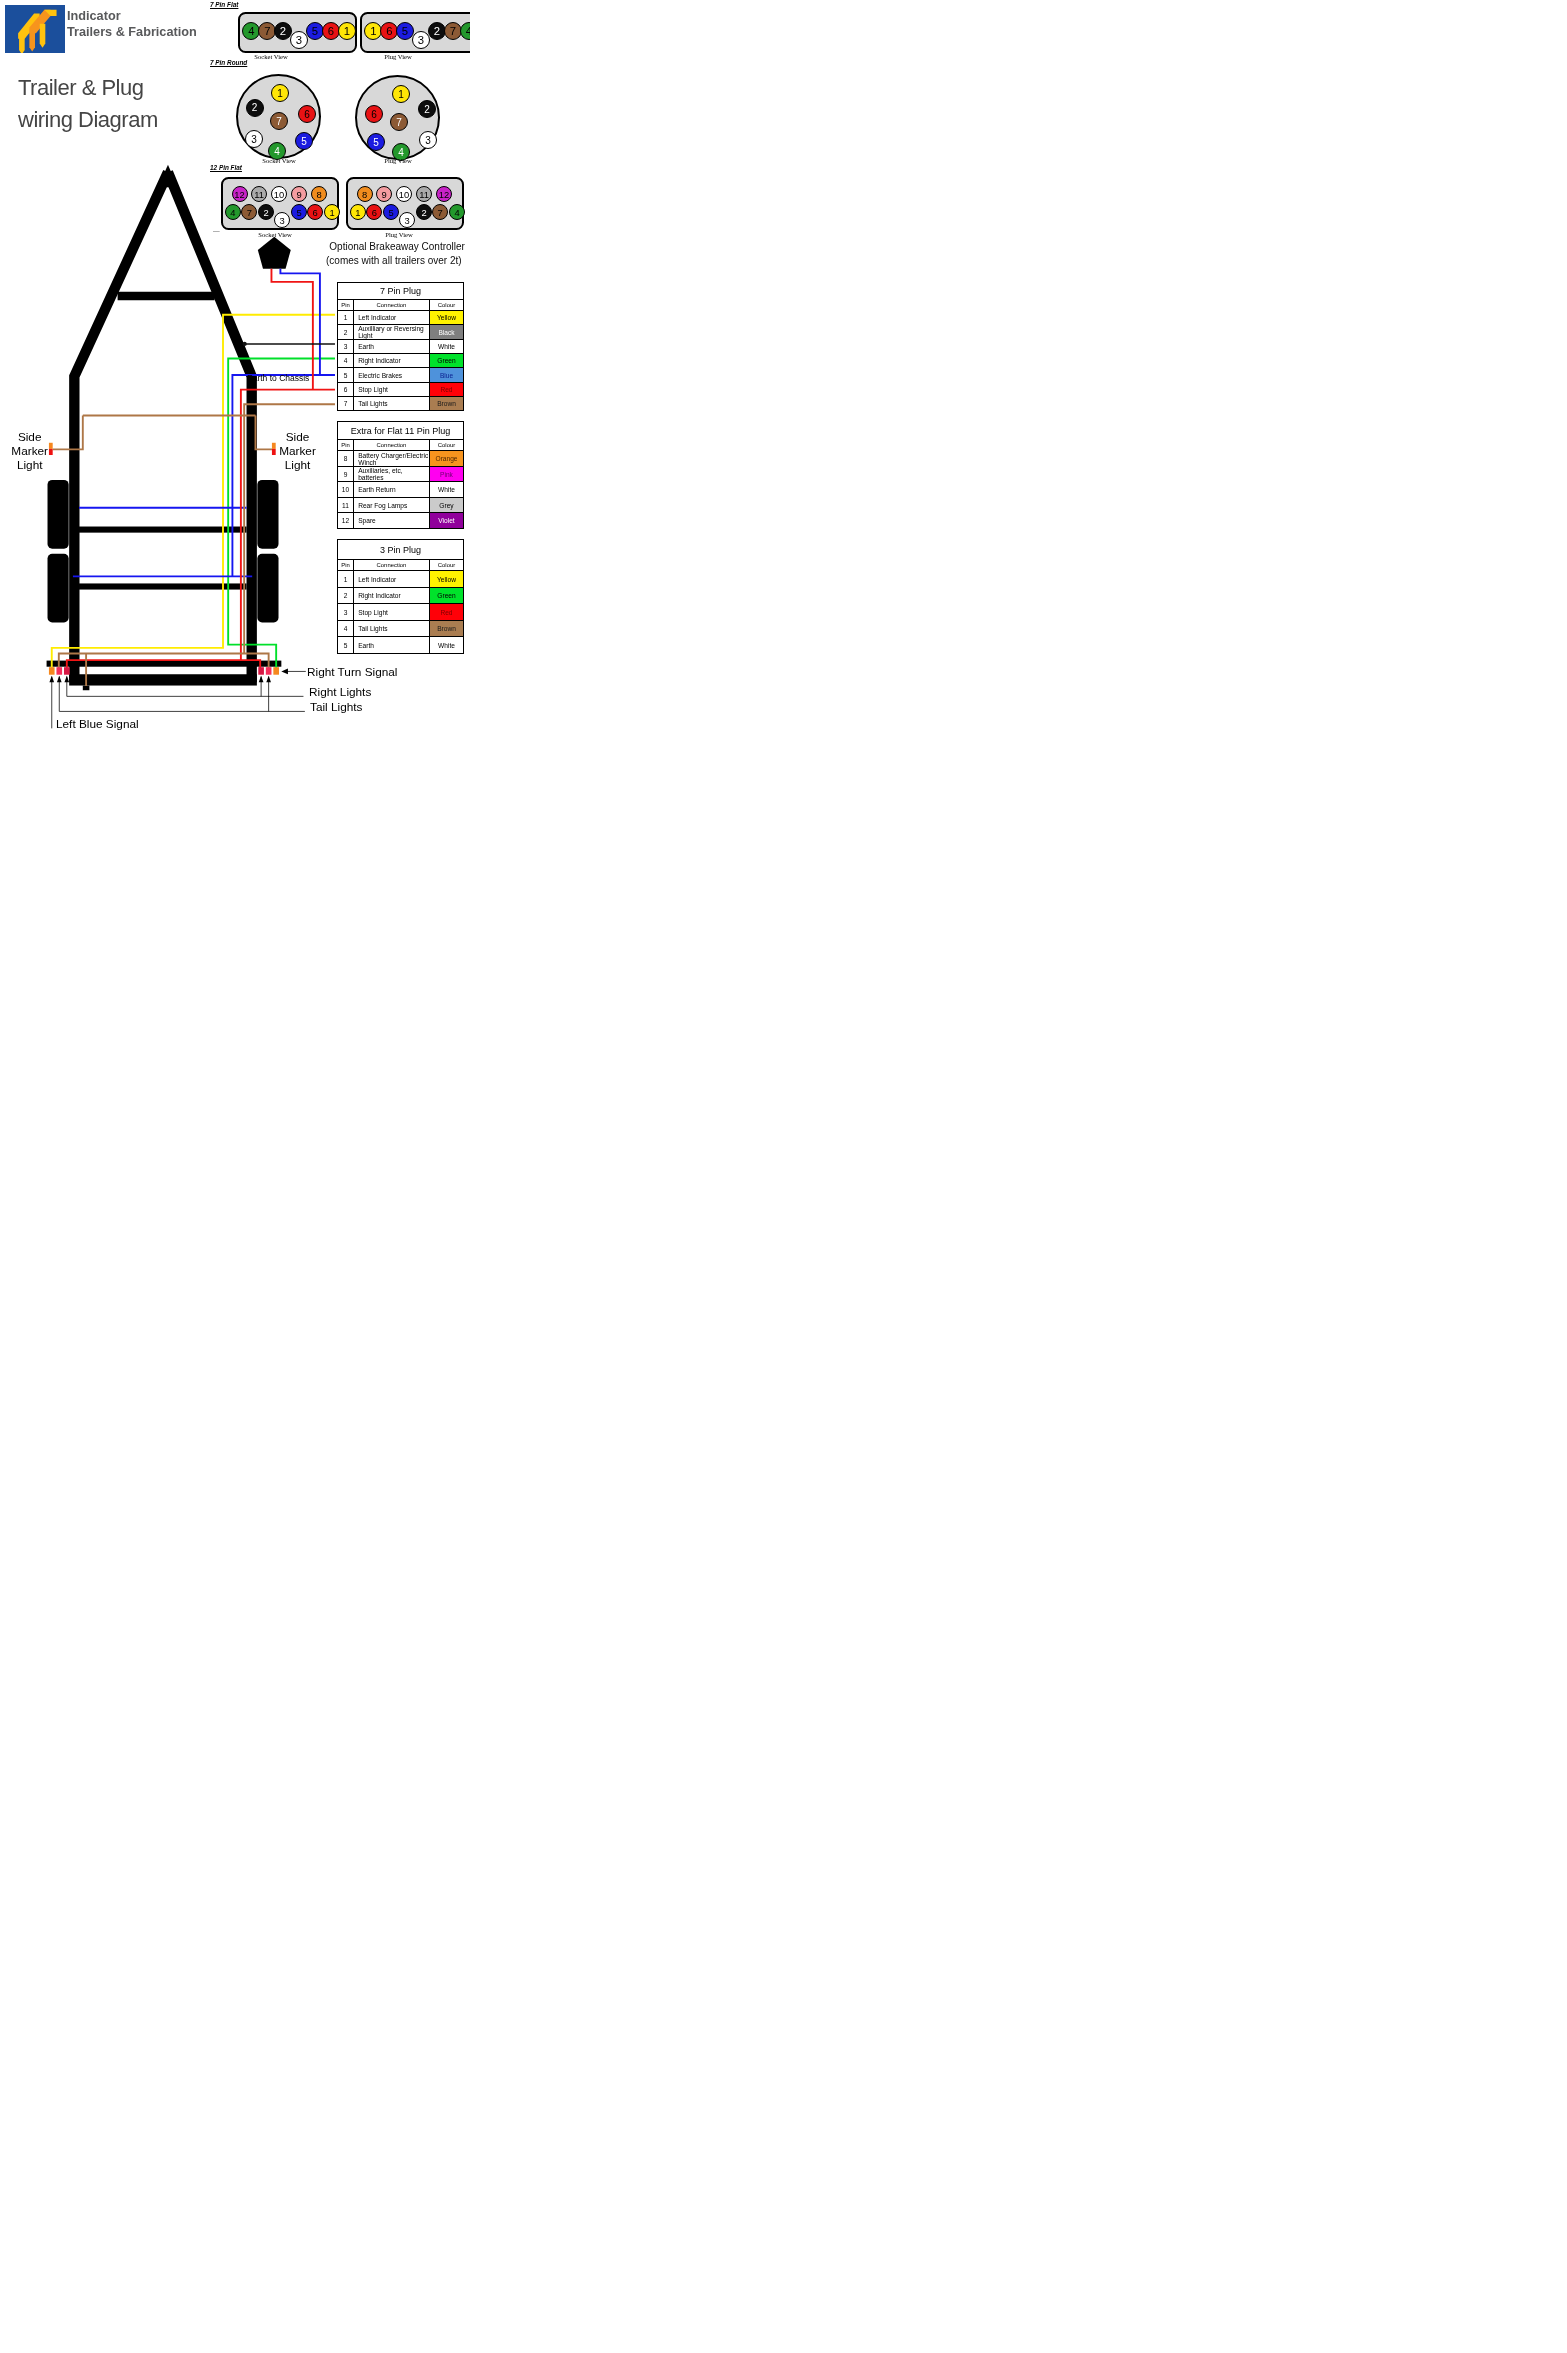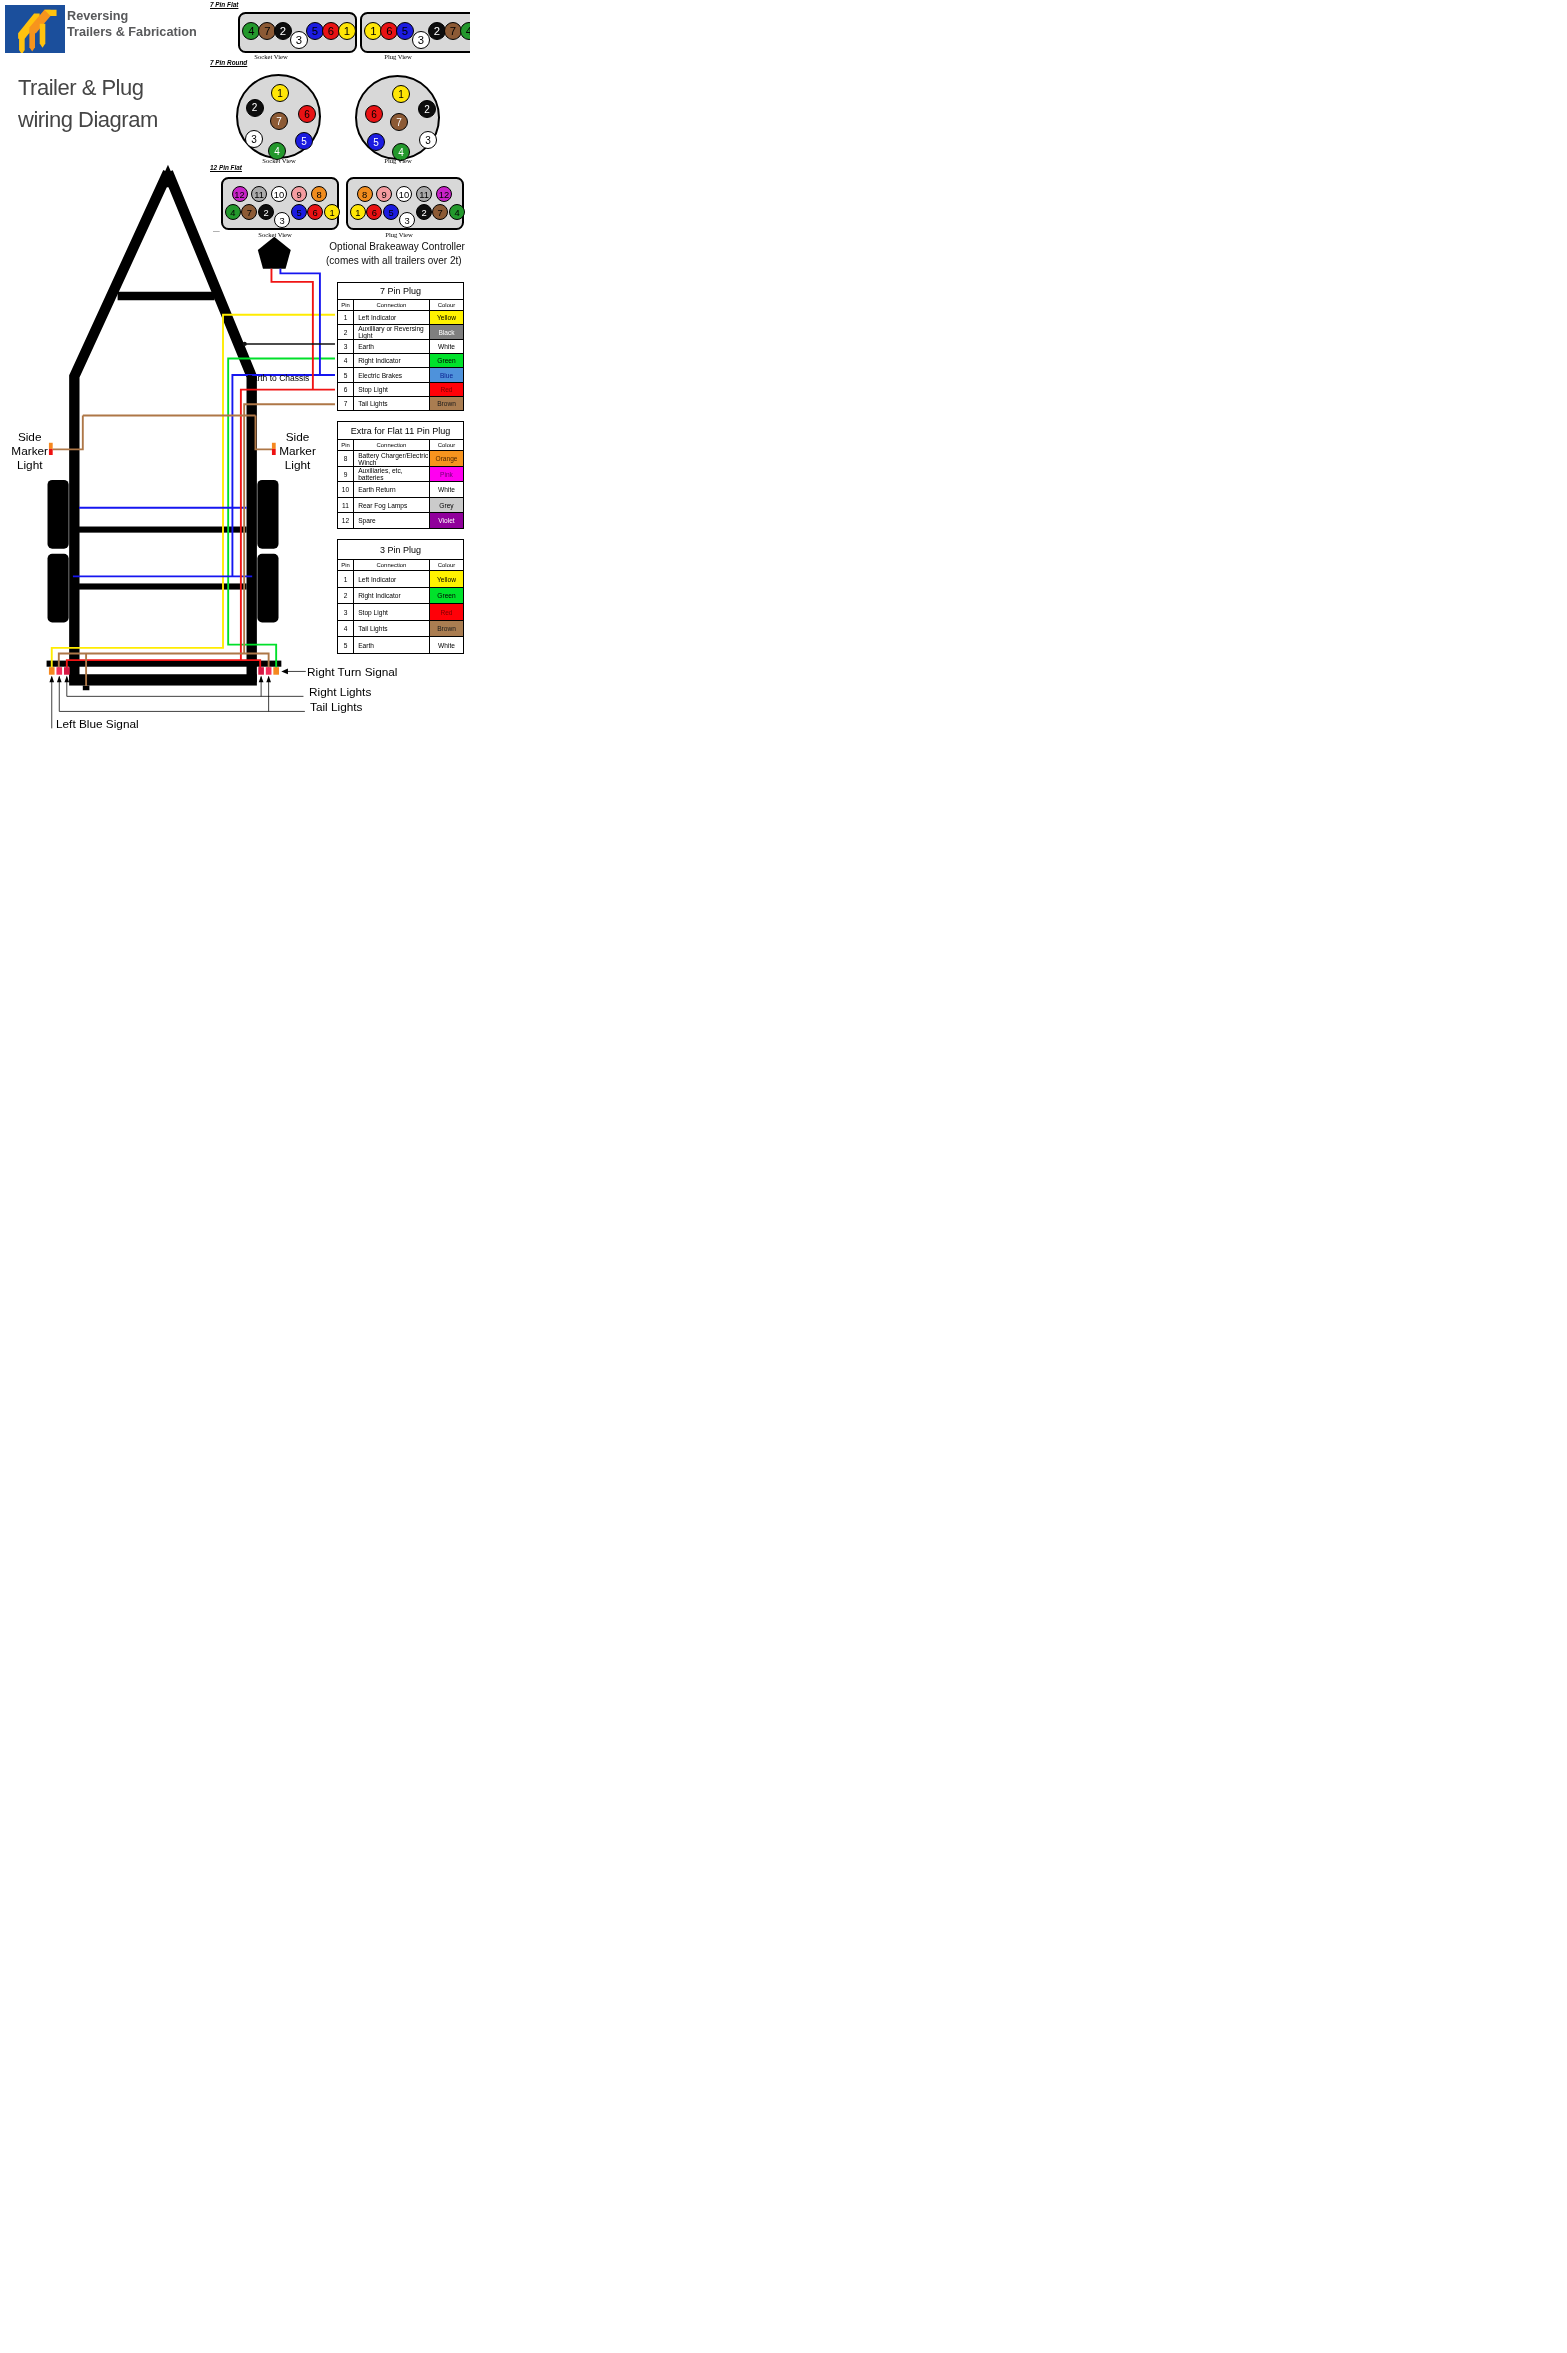--- a/index.html
+++ b/index.html
@@ -116,21 +116,21 @@
   <svg width="60" height="48" viewBox="0 0 128 102">
     <polygon points="28,60 62,18 74,18 74,32 42,72 28,72" fill="#FFC20E"></polygon>
     <polygon points="52,48 84,10 97,10 97,23 66,60 52,60" fill="#F7941D"></polygon>
     <polygon points="84,10 110,10 110,23 97,23" fill="#FFC20E"></polygon>
     <polygon points="30,62 42,62 42,96 36,105 30,96" fill="#FFC20E"></polygon>
     <polygon points="52,52 64,52 64,90 58,99 52,90" fill="#F7941D"></polygon>
     <polygon points="74,40 86,40 86,82 80,91 74,82" fill="#FFC20E"></polygon>
   </svg>
 </div>
 <div class="abs company" style="left:67px;top:9.4px;">
-  <div>Reversing</div>
+  <div>Indicator</div>
   <div>Trailers &amp; Fabrication</div>
 </div>
 <div class="abs main-title" style="left:18px;top:72px;">
   <div>Trailer &amp; Plug</div>
   <div>wiring Diagram</div>
 </div>
 
 <div class="abs section-label" style="left:210px;top:0.9px;">7 Pin Flat</div>
 <div id="conn-flat7-socket" class="conn" style="left:238px;top:11.8px;width:119px;height:41px;">
     <div class="pin" style="left: 2.4px; top: 8px; width: 18px; height: 18px; background: rgb(35, 152, 44); color: rgb(0, 0, 0); font-size: 11.3px;">4</div>

